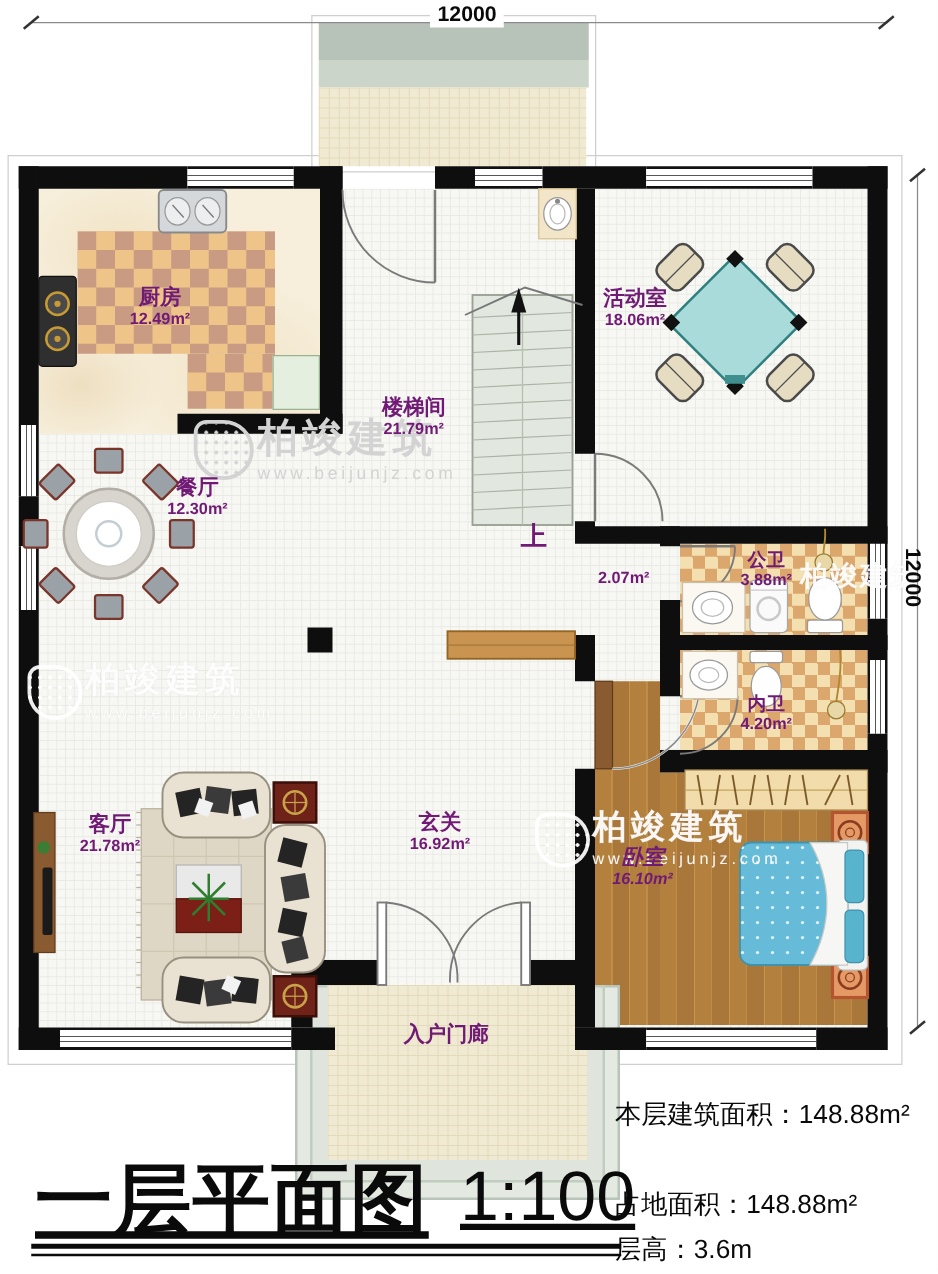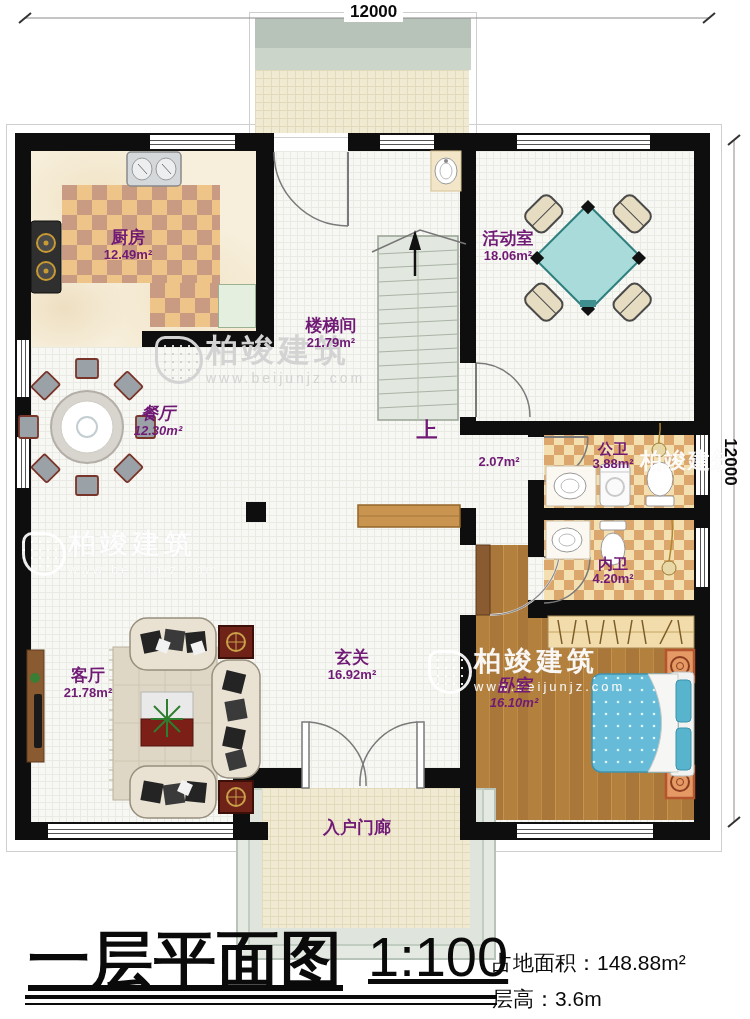--- a/index.html
+++ b/index.html
@@ -466,37 +466,37 @@
     <span class="rarea">12.49m²</span>
   </div>
   <div class="rlabel" style="left:331px;top:316px;">
     <span class="rname">楼梯间</span>
     <span class="rarea">21.79m²</span>
   </div>
   <div class="rlabel" style="left:508px;top:229px;">
     <span class="rname">活动室</span>
     <span class="rarea">18.06m²</span>
   </div>
-  <div class="rlabel" style="left:158px;top:404px;font-style:italic;">
+  <div class="rlabel" style="left:158px;top:380px;">
     <span class="rname">餐厅</span>
     <span class="rarea">12.30m²</span>
   </div>
   <div class="rlabel" style="left:613px;top:440px;">
     <span class="rname" style="font-size:15px;">公卫</span>
     <span class="rarea">3.88m²</span>
   </div>
   <div class="rlabel" style="left:613px;top:555px;">
     <span class="rname" style="font-size:15px;">内卫</span>
     <span class="rarea">4.20m²</span>
   </div>
   <div class="rlabel" style="left:514px;top:676px;font-style:italic;">
     <span class="rname">卧室</span>
     <span class="rarea">16.10m²</span>
   </div>
-  <div class="rlabel" style="left:88px;top:650px;margin-top:16px;">
+  <div class="rlabel" style="left:88px;top:650px;">
     <span class="rname">客厅</span>
     <span class="rarea">21.78m²</span>
   </div>
   <div class="rlabel" style="left:352px;top:648px;">
     <span class="rname">玄关</span>
     <span class="rarea">16.92m²</span>
   </div>
   <div class="rlabel" style="left:357px;top:818px;">
     <span class="rname">入户门廊</span>
   </div>
@@ -508,20 +508,23 @@
   </div>
 
   <div class="dimtext" style="left:344px;top:2px;">12000</div>
   <div class="dimtext" style="left:700px;top:452px;transform:rotate(90deg);transform-origin:center;background:transparent;">12000</div>
 
   <div class="abs" style="left:28px;top:918px;font-size:62px;font-weight:bold;color:#0a0a0a;letter-spacing:1px;z-index:9;">一层平面图</div>
   <div class="abs" style="left:368px;top:924px;font-size:56px;color:#0a0a0a;z-index:9;">1:100</div>
   <div class="abs" style="left:25px;top:995px;width:472px;height:4px;background:#0a0a0a;z-index:9;"></div>
   <div class="abs" style="left:25px;top:1003px;width:472px;height:1.5px;background:#0a0a0a;z-index:9;"></div>
 
+  <div class="stat" style="top:877px;">
+    <span>本层建筑面积：</span><span>148.88m²</span>
+  </div>
   <div class="stat" style="top:949px;">
     <span>占地面积：</span><span>148.88m²</span>
   </div>
   <div class="stat" style="top:985px;">
     <span>层高：</span><span>3.6m</span>
   </div>
 
 </div>
 
 </body></html>

